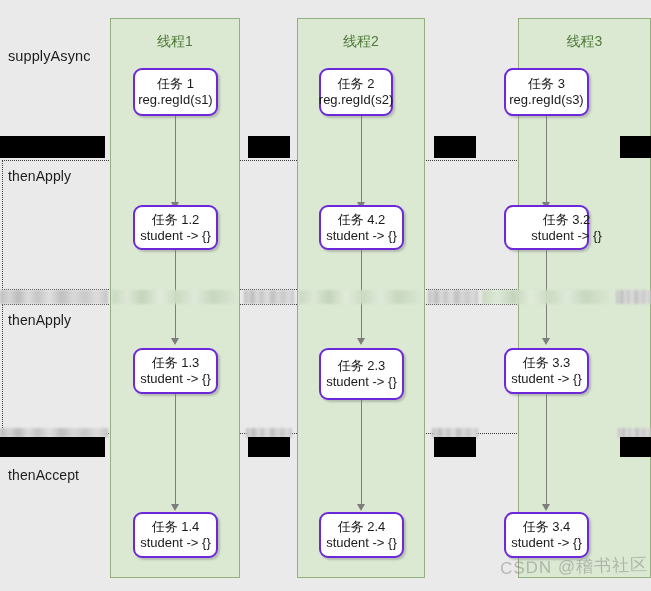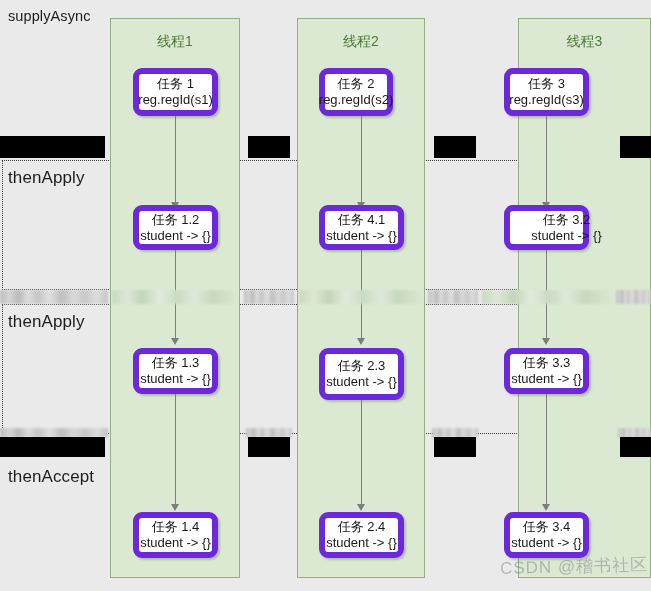--- a/index.html
+++ b/index.html
@@ -21,27 +21,28 @@
     position: absolute;
     left: 2px;
     box-sizing: border-box;
     border: 1px dotted #3a3a3a;
     background: transparent;
     pointer-events: none;
   }
   .phase-label {
     position: absolute;
     left: 8px;
-    font-size: 17px;
+    font-size: 14px;
     color: #1d1d1d;
     white-space: nowrap;
     letter-spacing: 0.1px;
   }
   .phase-label.top {
     font-size: 14.5px;
+    margin-top: 40px;
   }
 
   
   .lane {
     position: absolute;
     box-sizing: border-box;
     background: #dbe9d3;
     border: 1px solid #93b07e;
   }
   .lane-title {
@@ -53,21 +54,21 @@
     font-size: 14px;
     color: #4f7a38;
     font-weight: 400;
   }
 
   
   .task {
     position: absolute;
     box-sizing: border-box;
     background: #ffffff;
-    border: 6px solid #6d28d9;
+    border: 2px solid #6d28d9;
     border-radius: 9px;
     box-shadow: 2px 2px 2px rgba(120,125,120,0.40);
     display: flex;
     flex-direction: column;
     align-items: center;
     justify-content: center;
     line-height: 1.22;
   }
   .task .t1 {
     font-size: 13px;
@@ -192,21 +193,21 @@
     <div class="t1">任务 1.4</div>
     <div class="t2">student -&gt; {}</div>
   </div>
 
   <div class="task" style="left:319px; top:68px; width:74px; height:48px;">
     <div class="t1">任务 2</div>
     <div class="t2">reg.regId(s2)</div>
   </div>
 
   <div class="task" style="left:319px; top:205px; width:85px; height:45px;">
-    <div class="t1">任务 4.1</div>
+    <div class="t1">任务 4.2</div>
     <div class="t2">student -&gt; {}</div>
   </div>
 
   <div class="task" style="left:319px; top:348px; width:85px; height:52px;">
     <div class="t1">任务 2.3</div>
     <div class="t2">student -&gt; {}</div>
   </div>
 
   <div class="task" style="left:319px; top:512px; width:85px; height:46px;">
     <div class="t1">任务 2.4</div>

